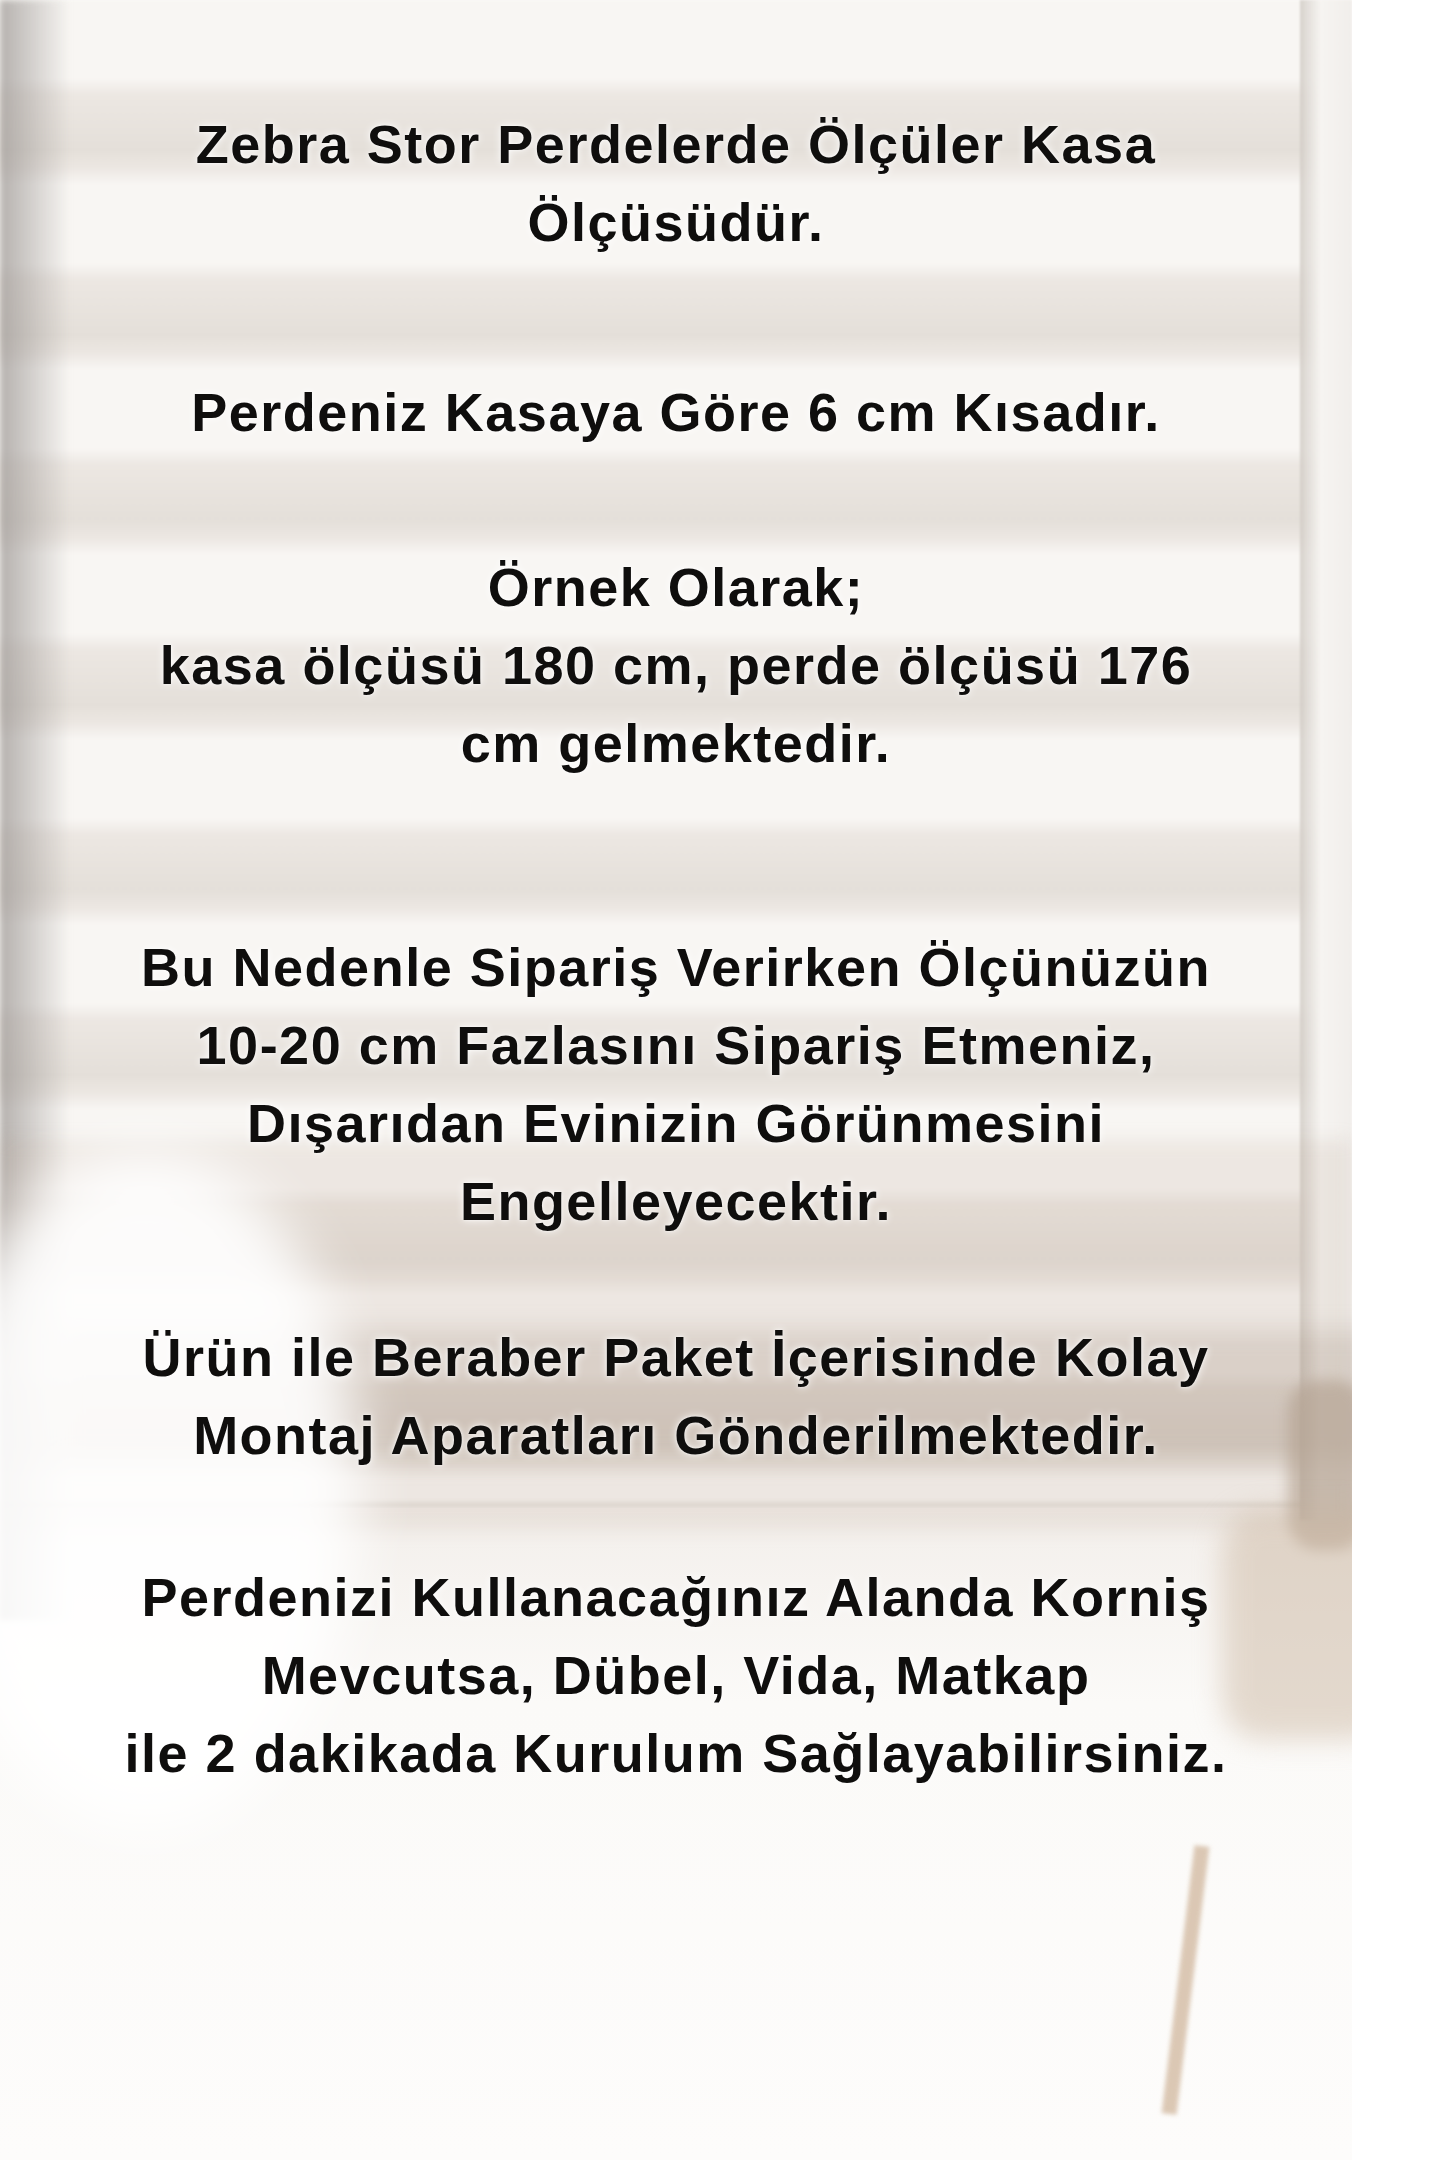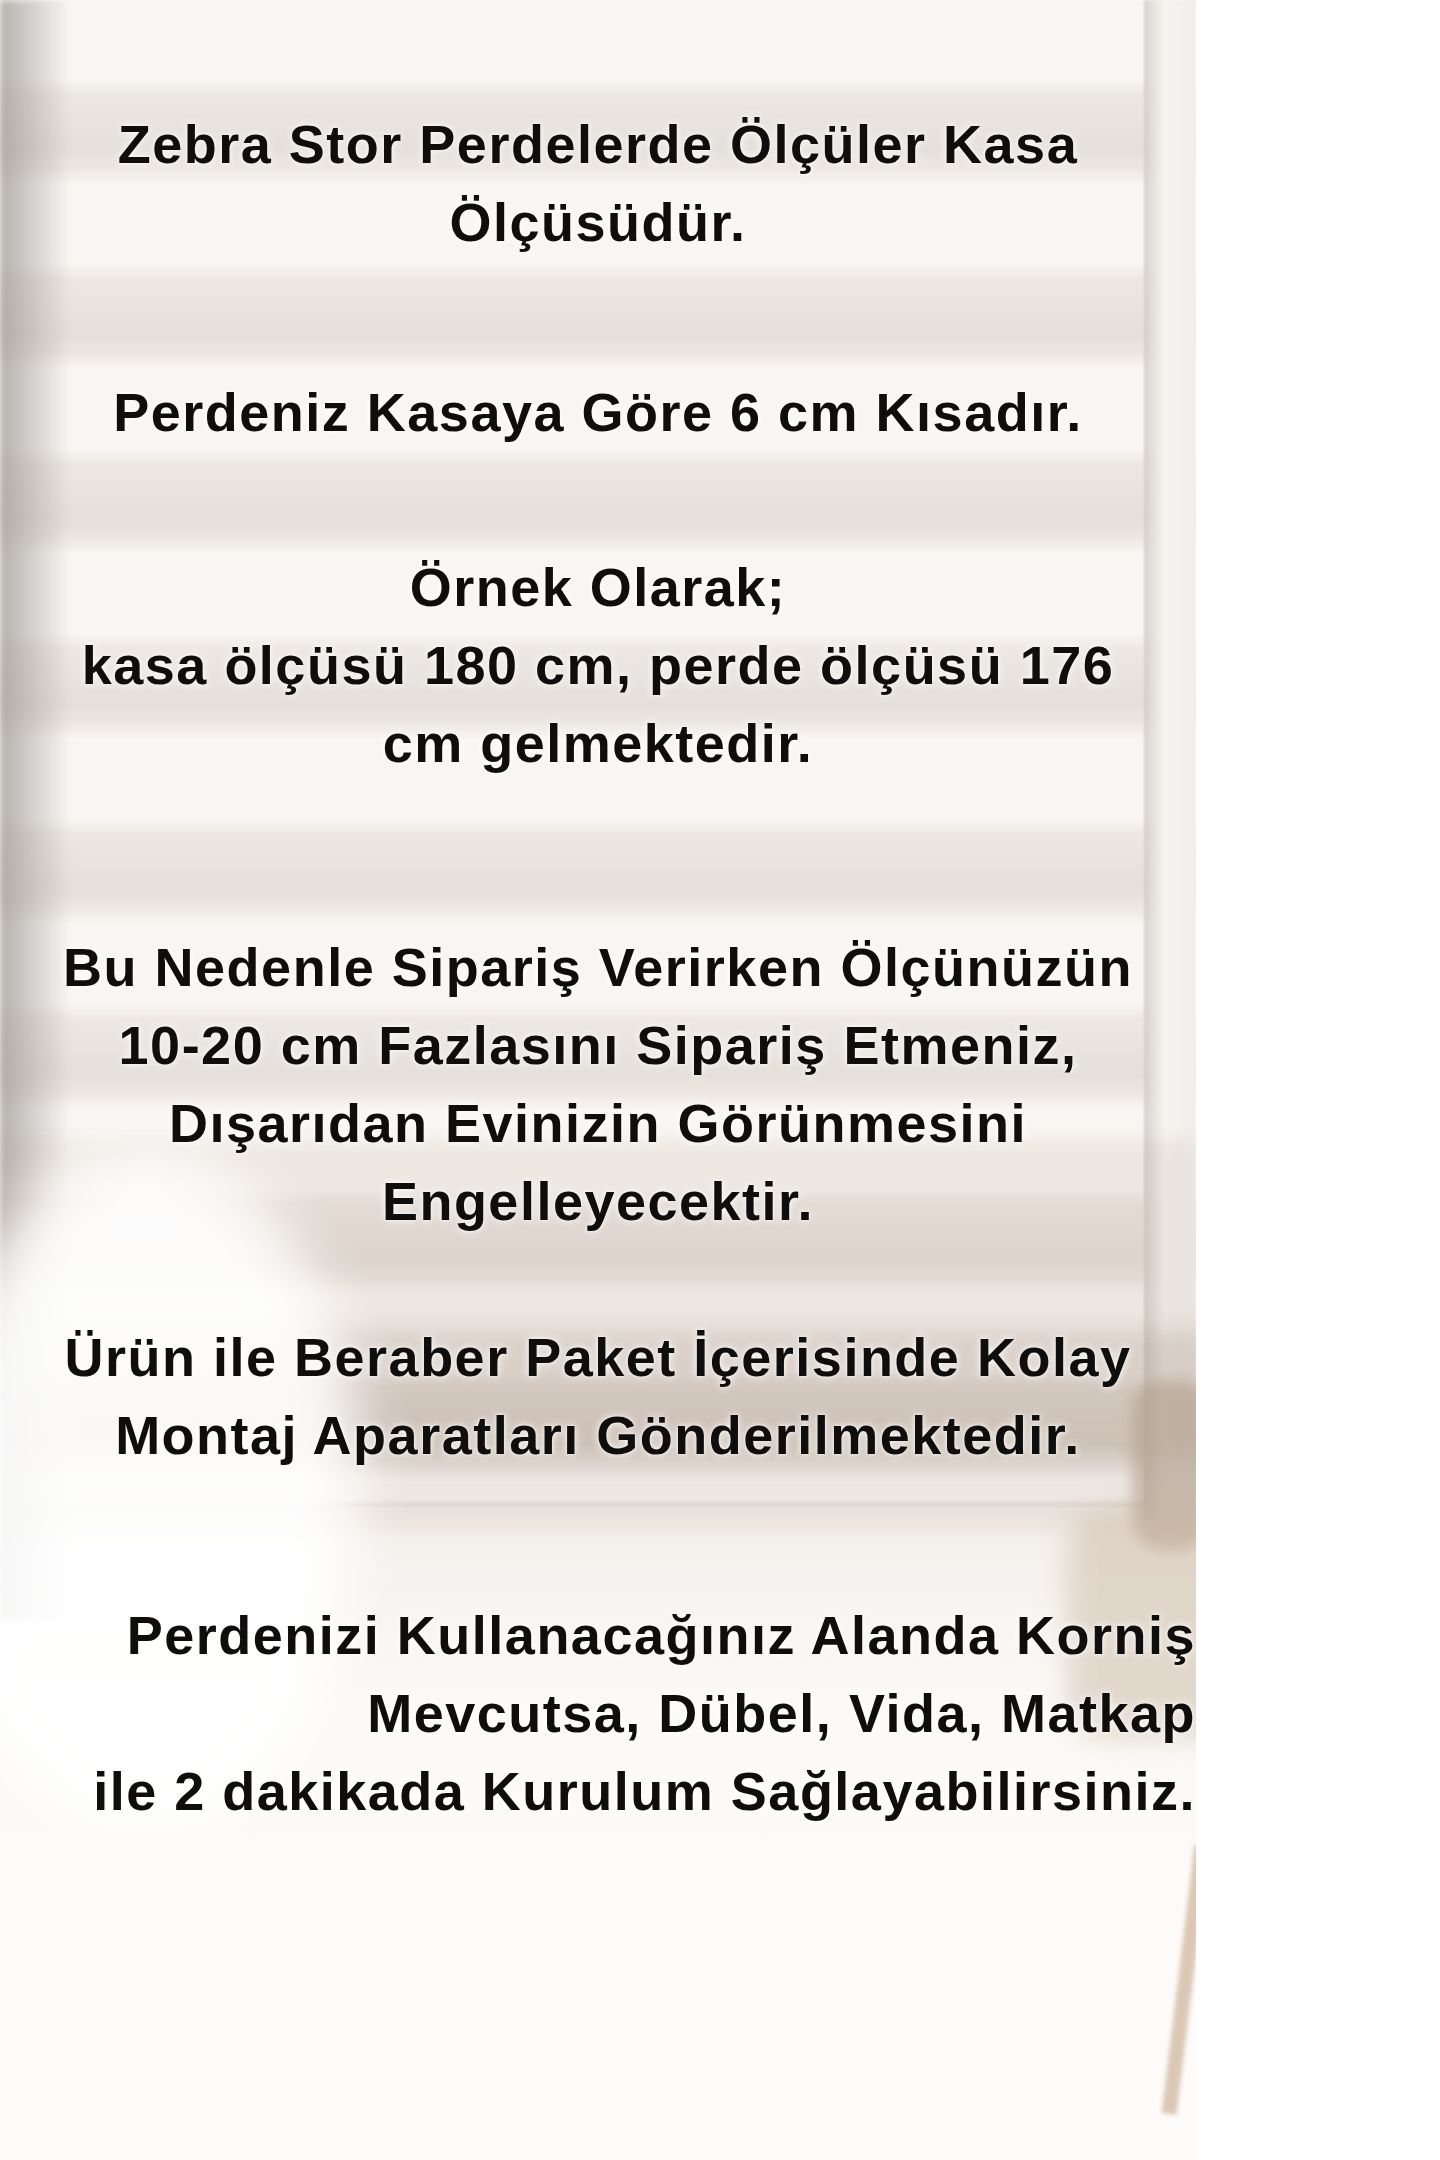--- a/index.html
+++ b/index.html
@@ -2,21 +2,21 @@
 <html lang="tr"><head>
 <meta charset="utf-8">
 <style>
   html, body {
     margin: 0;
     padding: 0;
     background: #ffffff;
   }
   .canvas {
     position: relative;
-    width: 1196px;
+    width: 1352px;
     height: 2160px;
     overflow: hidden;
     background: #fbfaf8;
     font-family: "Liberation Sans", "DejaVu Sans", sans-serif;
   }
 
   
   .stripes {
     position: absolute;
     left: 0; top: 0;
@@ -136,21 +136,21 @@
   }
   .para .line {
     display: block;
     white-space: nowrap;
   }
   .p1 { top: 105px; }
   .p2 { top: 373px; }
   .p3 { top: 548px; }
   .p4 { top: 928px; }
   .p5 { top: 1318px; }
-  .p6 { top: 1596px; text-align: right; }
+  .p6 { top: 1558px; }
 </style>
 </head>
 <body>
 
 <div class="canvas">
 
   <div class="stripes"></div>
   <div class="blind-bottom-edge"></div>
   <div class="floor"></div>
   <div class="wall-edge-left"></div>

